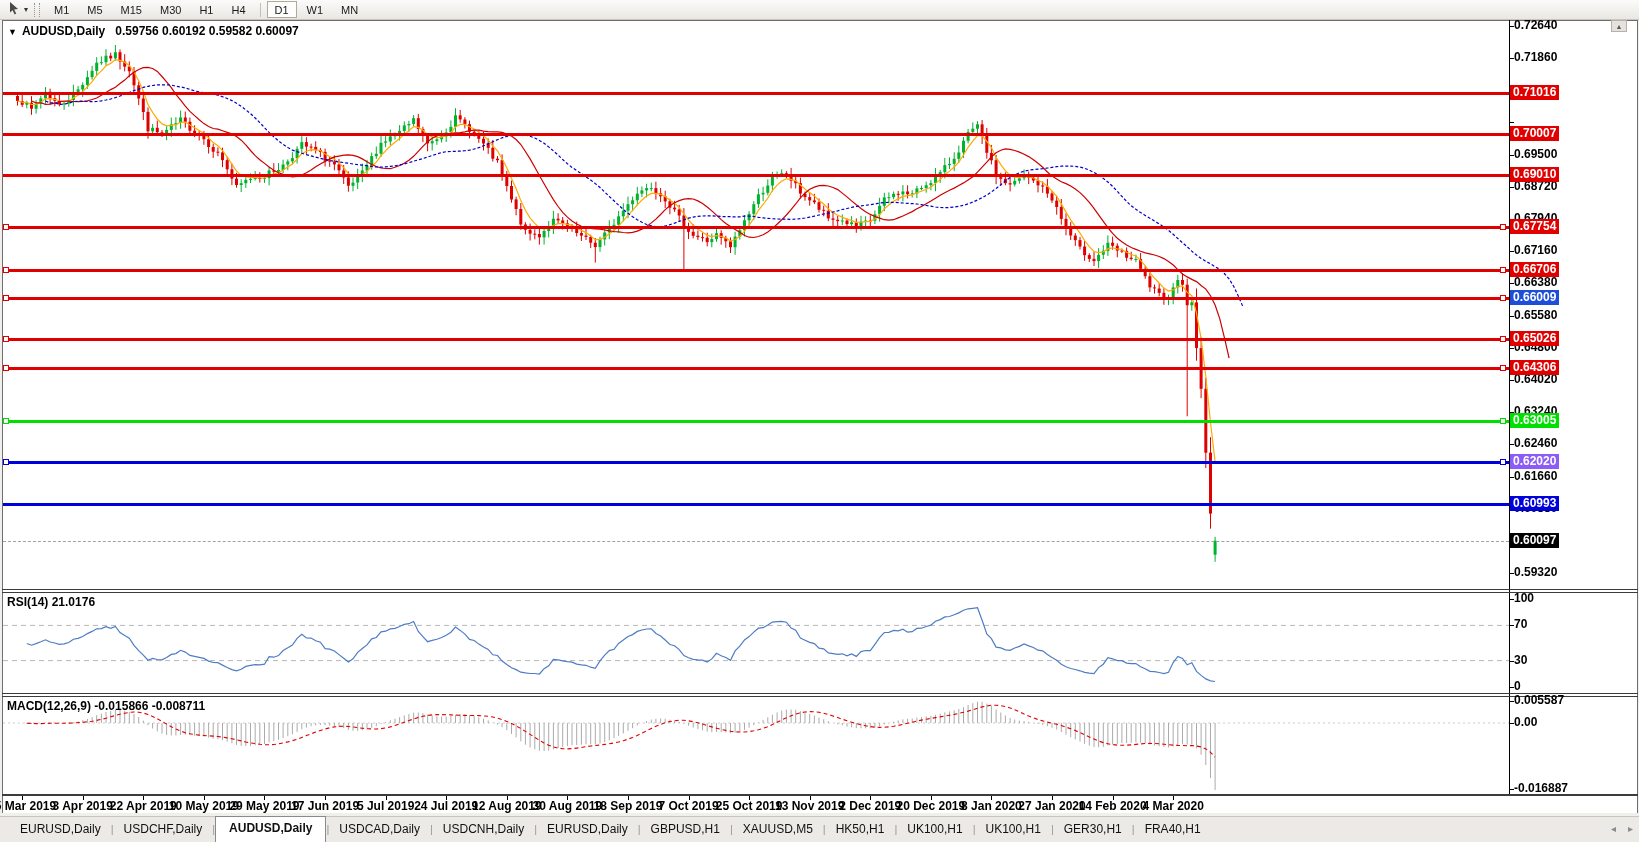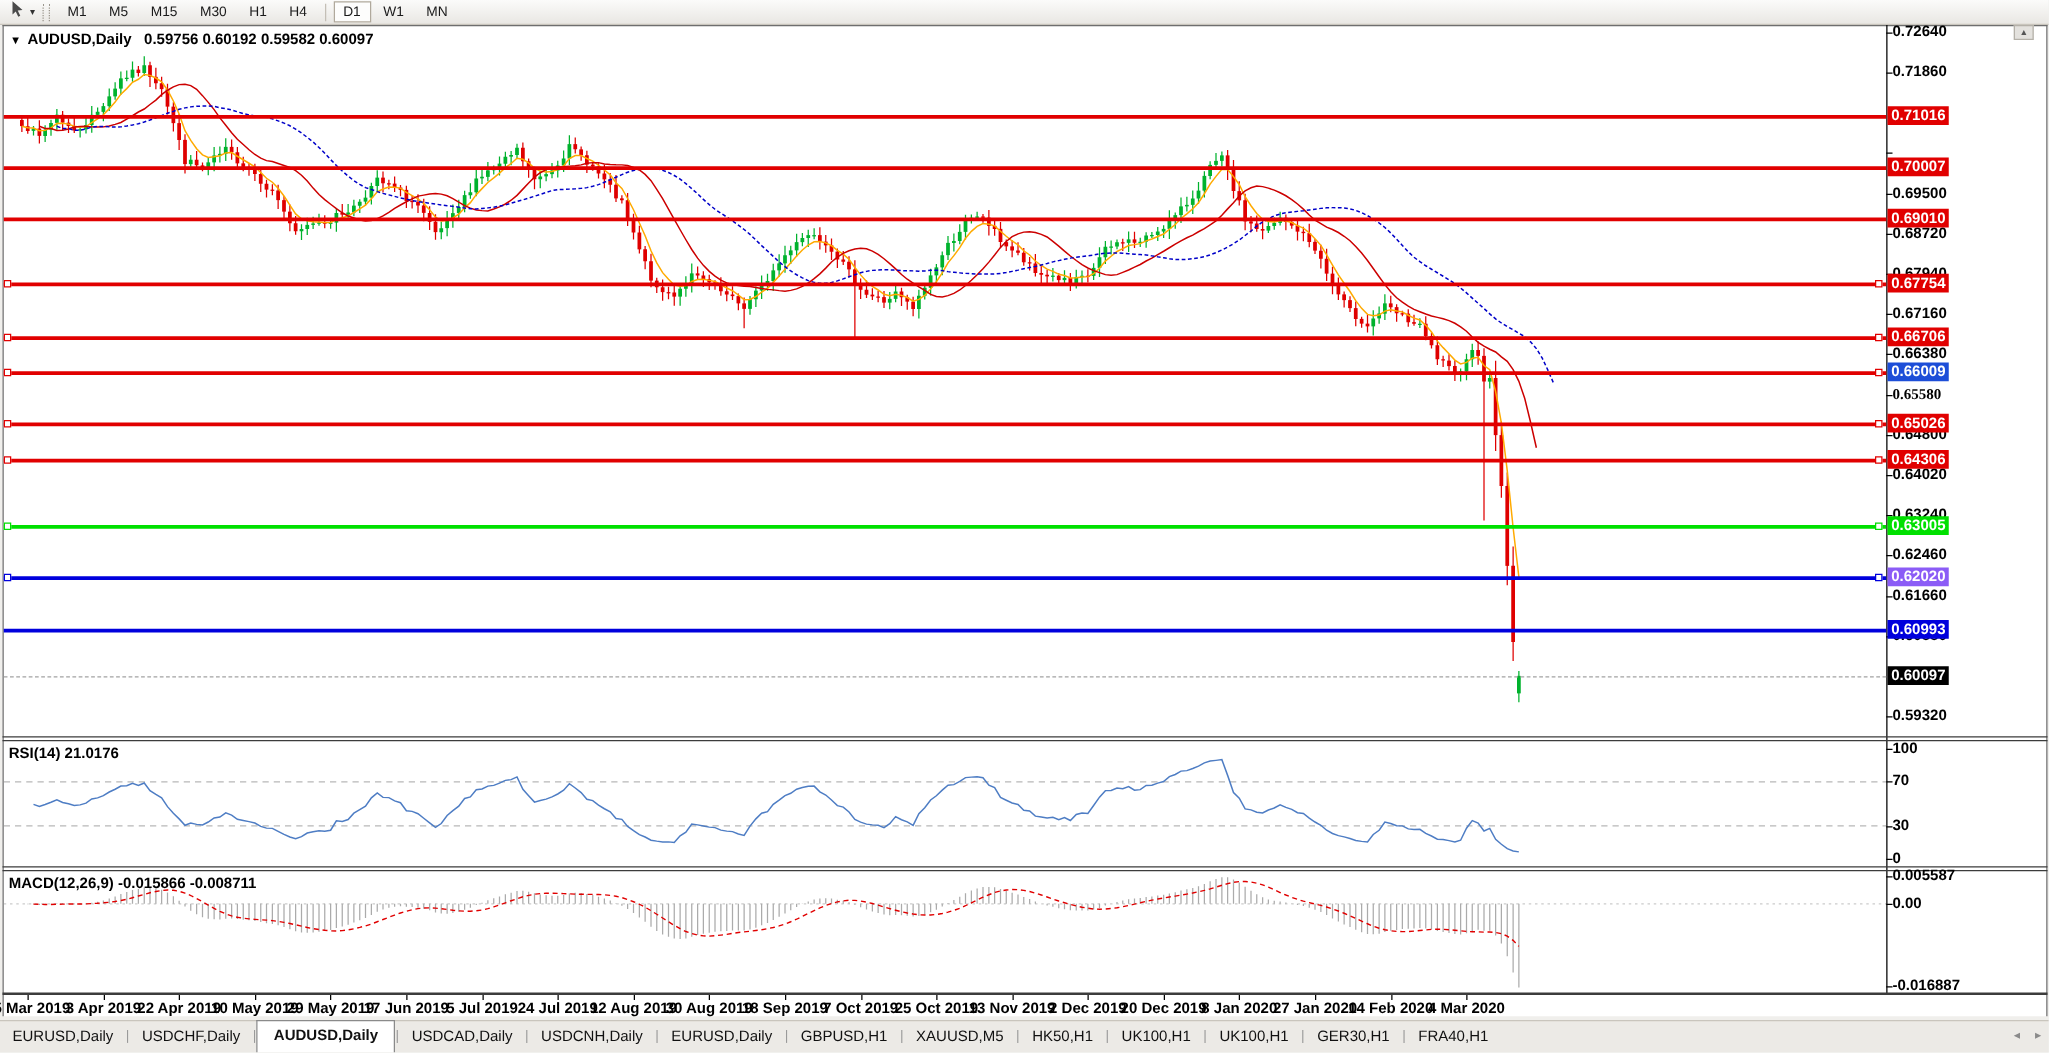--- a/index.html
+++ b/index.html
@@ -34,21 +34,21 @@
 .level-line{position:absolute;left:3px;width:1506px;z-index:8;}
 .handle{position:absolute;width:6px;height:6px;background:#fff;z-index:9;}
 .level-label{position:absolute;left:1510px;height:15px;line-height:15px;font-size:12px;font-weight:bold;
   color:#fff;padding:0 3px;z-index:10;white-space:nowrap;}
 .cur-line{position:absolute;left:3px;width:1506px;height:0;border-top:1px dashed #a2a2a2;z-index:8;}
 .date-label{position:absolute;top:799px;font-size:12px;font-weight:bold;color:#000;transform:translateX(-50%);
   white-space:nowrap;z-index:7;}
 .dtick{position:absolute;top:796px;width:1px;height:4px;background:#000;z-index:7;}
 
 .tabbar{position:absolute;left:0;top:816px;width:1639px;height:26px;background:#eceae6;
-  border-top:1px solid #c9c5bd;display:flex;align-items:flex-end;padding-left:0;z-index:20;}
+  border-top:1px solid #c9c5bd;display:flex;align-items:flex-end;padding-left:10px;z-index:20;}
 .tab{font-size:12px;color:#111;padding:4px 10px 6px;white-space:nowrap;}
 .tab.active{background:#fff;border:1px solid #8a8a8a;border-bottom:none;font-weight:bold;padding:4px 13px 7px;}
 .tab-sep{color:#9a9a9a;font-size:11px;padding-bottom:7px;}
 .tab-spacer{flex:1;}
 .tab-scroll{color:#8a8a8a;font-size:10px;padding:0 6px 8px;}
 svg{position:absolute;z-index:5;}
 </style>
 </head>
 <body>
 
@@ -135,21 +135,21 @@
     <div class="plabel" style="top: 147.156px;">0.69500</div>
     <div class="ptick" style="top: 187.136px;"></div>
     <div class="plabel" style="top: 179.136px;">0.68720</div>
     <div class="ptick" style="top: 219.116px;"></div>
     <div class="plabel" style="top: 211.116px;">0.67940</div>
     <div class="ptick" style="top: 251.096px;"></div>
     <div class="plabel" style="top: 243.096px;">0.67160</div>
     <div class="ptick" style="top: 283.076px;"></div>
     <div class="plabel" style="top: 275.076px;">0.66380</div>
     <div class="ptick" style="top: 315.876px;"></div>
-    <div class="plabel" style="top: 307.876px; font-family: Liberation Serif, serif;">0.65580</div>
+    <div class="plabel" style="top: 307.876px;">0.65580</div>
     <div class="ptick" style="top: 347.856px;"></div>
     <div class="plabel" style="top: 339.856px;">0.64800</div>
     <div class="ptick" style="top: 379.836px;"></div>
     <div class="plabel" style="top: 371.836px;">0.64020</div>
     <div class="ptick" style="top: 411.816px;"></div>
     <div class="plabel" style="top: 403.816px;">0.63240</div>
     <div class="ptick" style="top: 443.796px;"></div>
     <div class="plabel" style="top: 435.796px;">0.62460</div>
     <div class="ptick" style="top: 476.596px;"></div>
     <div class="plabel" style="top: 468.596px;">0.61660</div>

